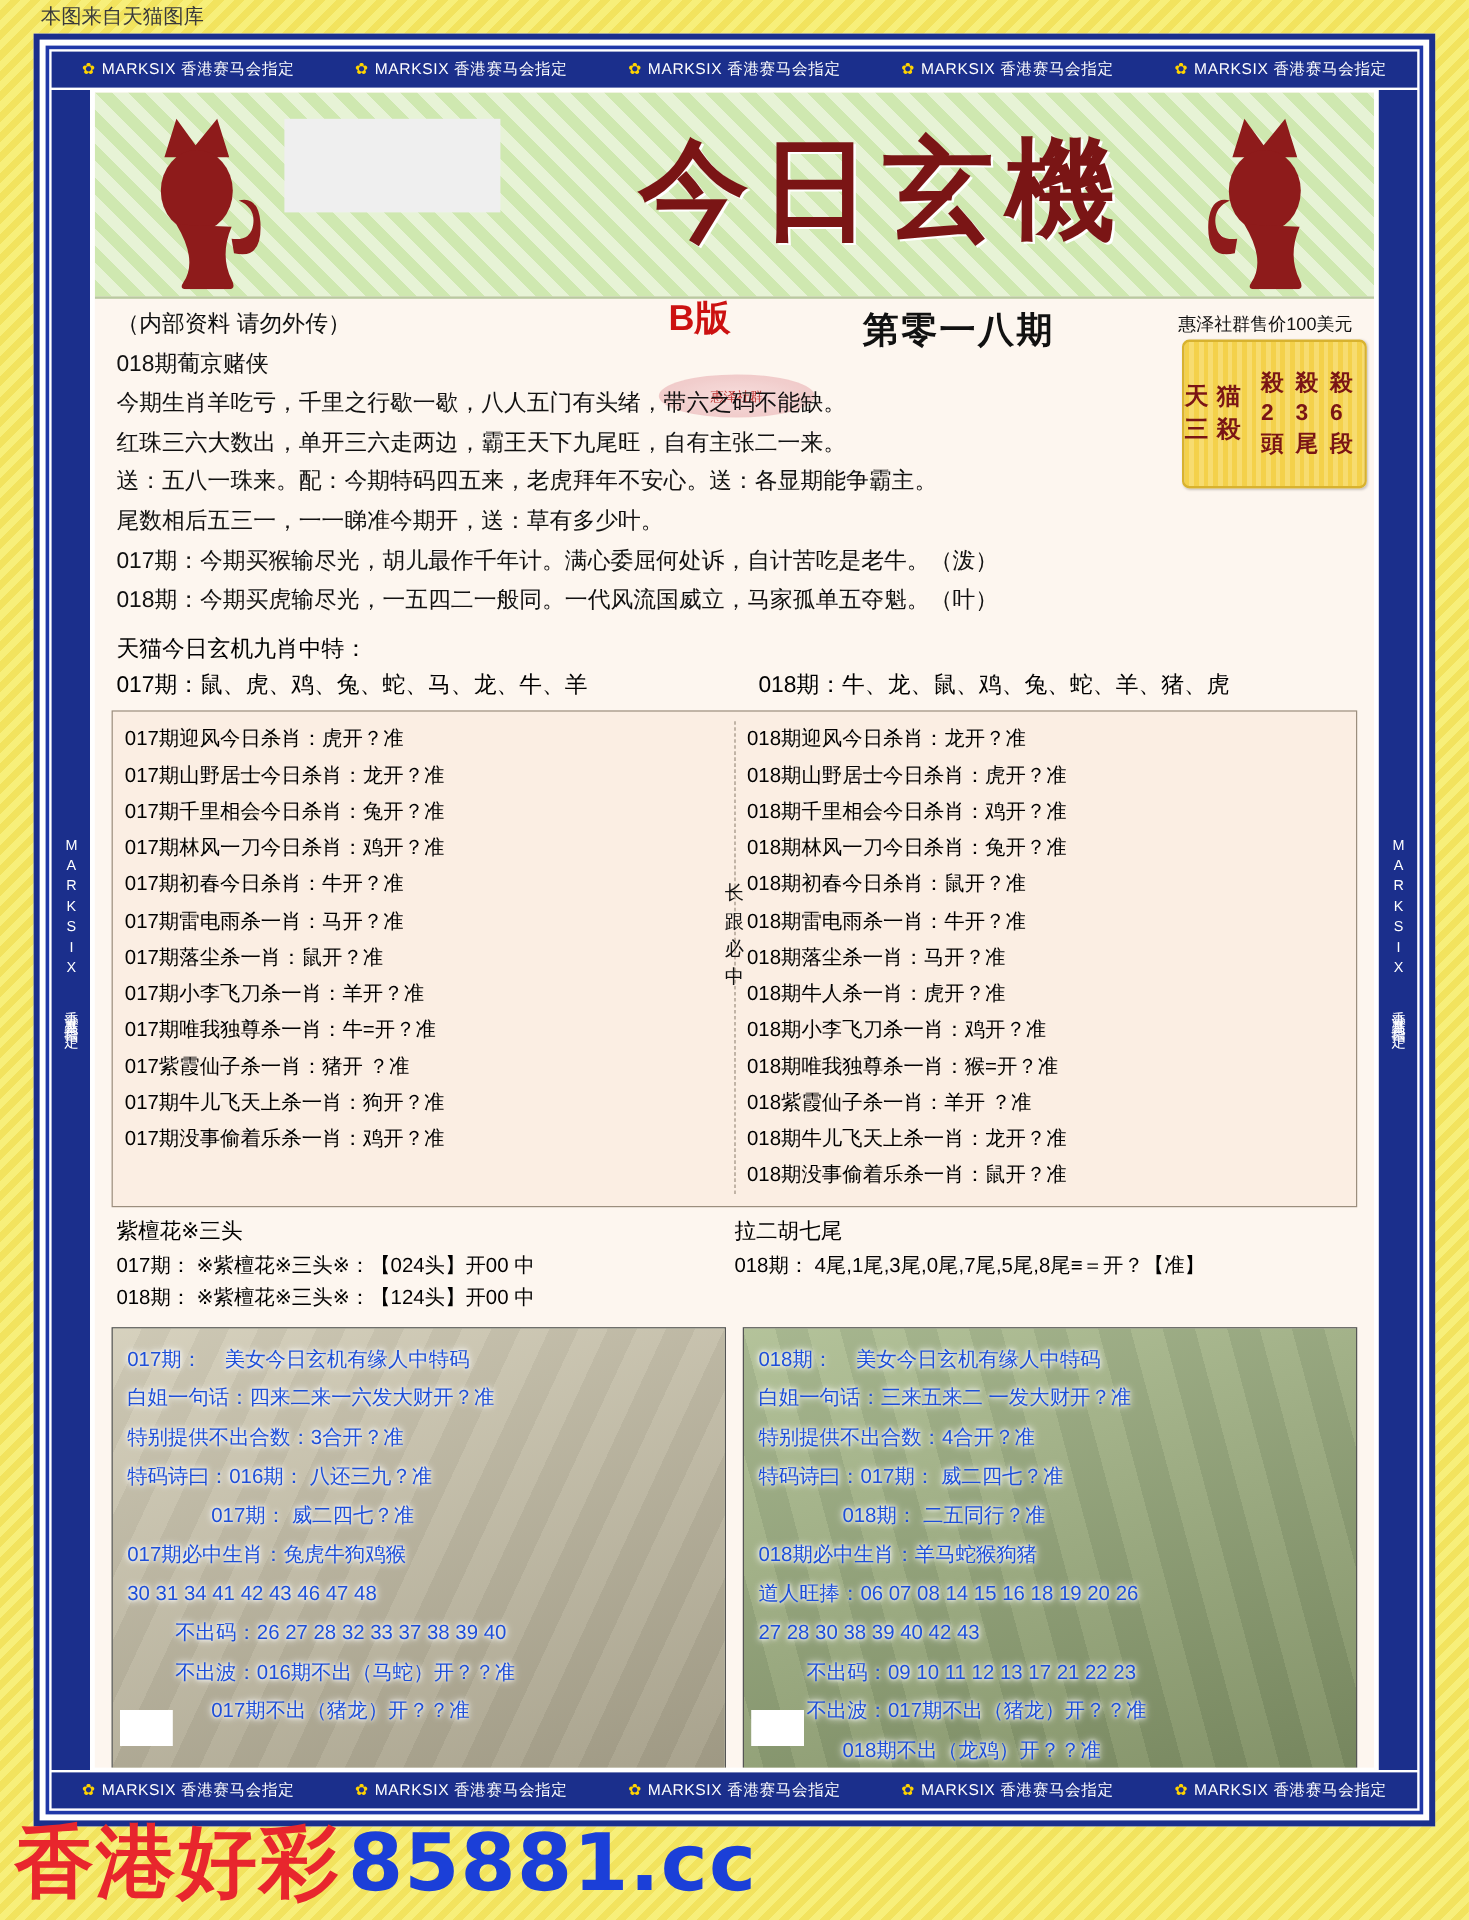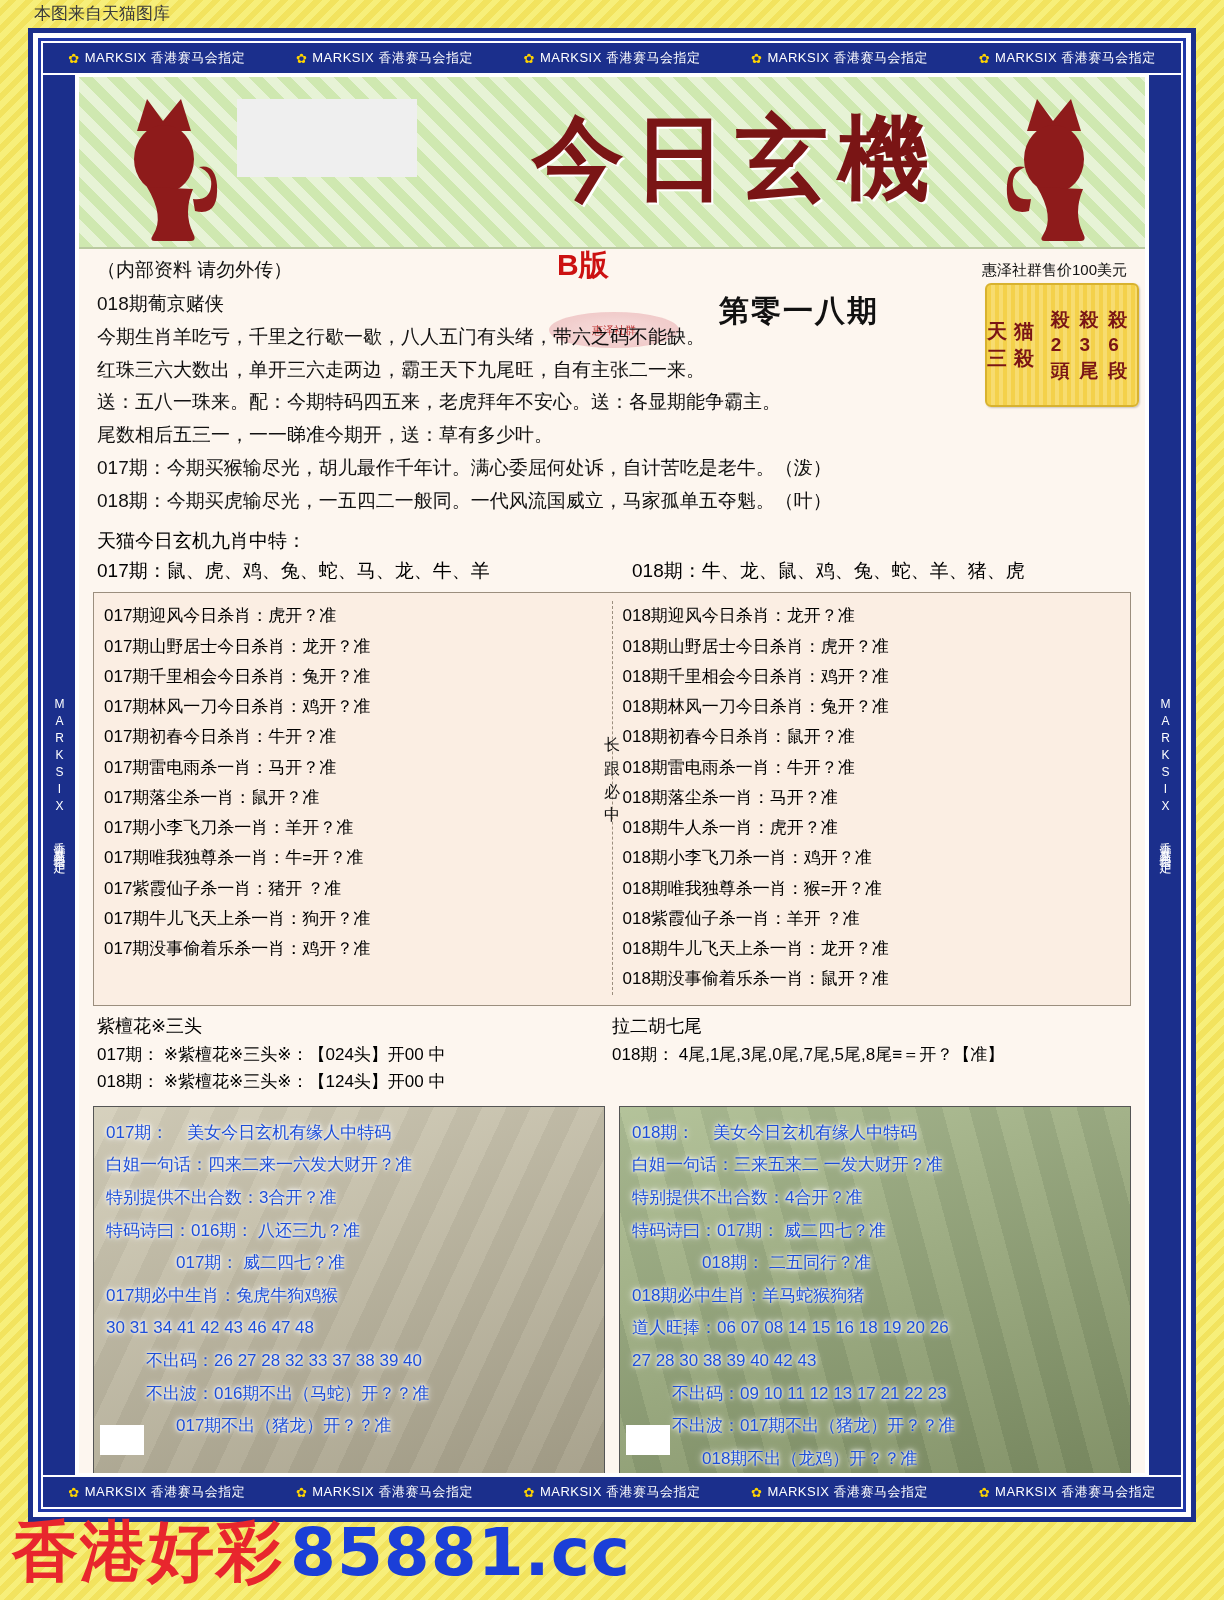--- a/index.html
+++ b/index.html
@@ -75,21 +75,20 @@
     font-size:92px;font-weight:bold;color:#7a1515;letter-spacing:10px;
     text-shadow:2px 2px 0 #fff;
   }
   .ban-version{
     position:absolute;left:478px;top:168px;font-size:30px;color:#cc1111;
     font-weight:bold;
   }
   .ban-issue{
     position:absolute;left:640px;top:178px;font-size:30px;color:#111;font-weight:bold;
     letter-spacing:2px;
-    margin-top:36px;
   }
   .stamp{
     position:absolute;left:470px;top:235px;width:130px;height:36px;
     border-radius:50%;
     background:radial-gradient(ellipse at center,#f6d9d9 0%,#efc4c4 70%,#e8b4b4 100%);
     color:#b21111;font-size:11px;display:flex;align-items:center;justify-content:center;
     opacity:.85;
   }
   
   .notice{

